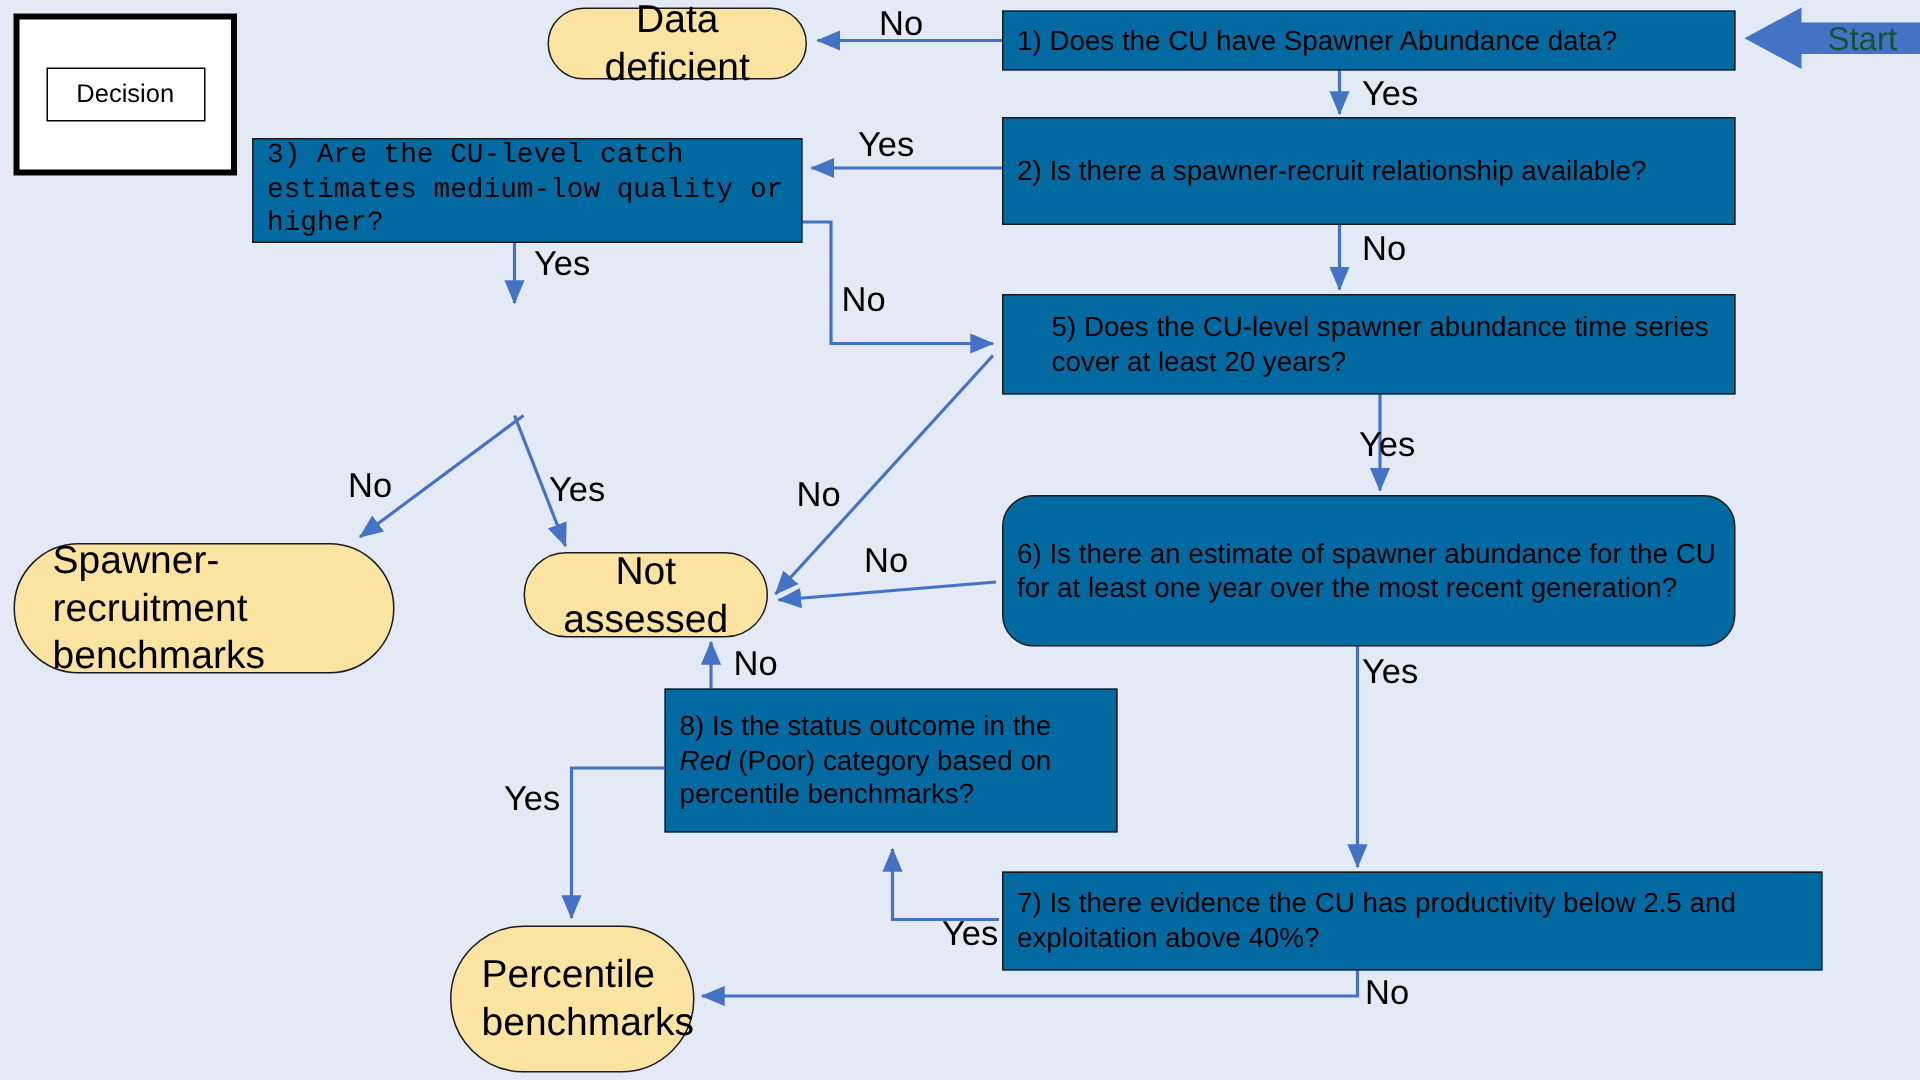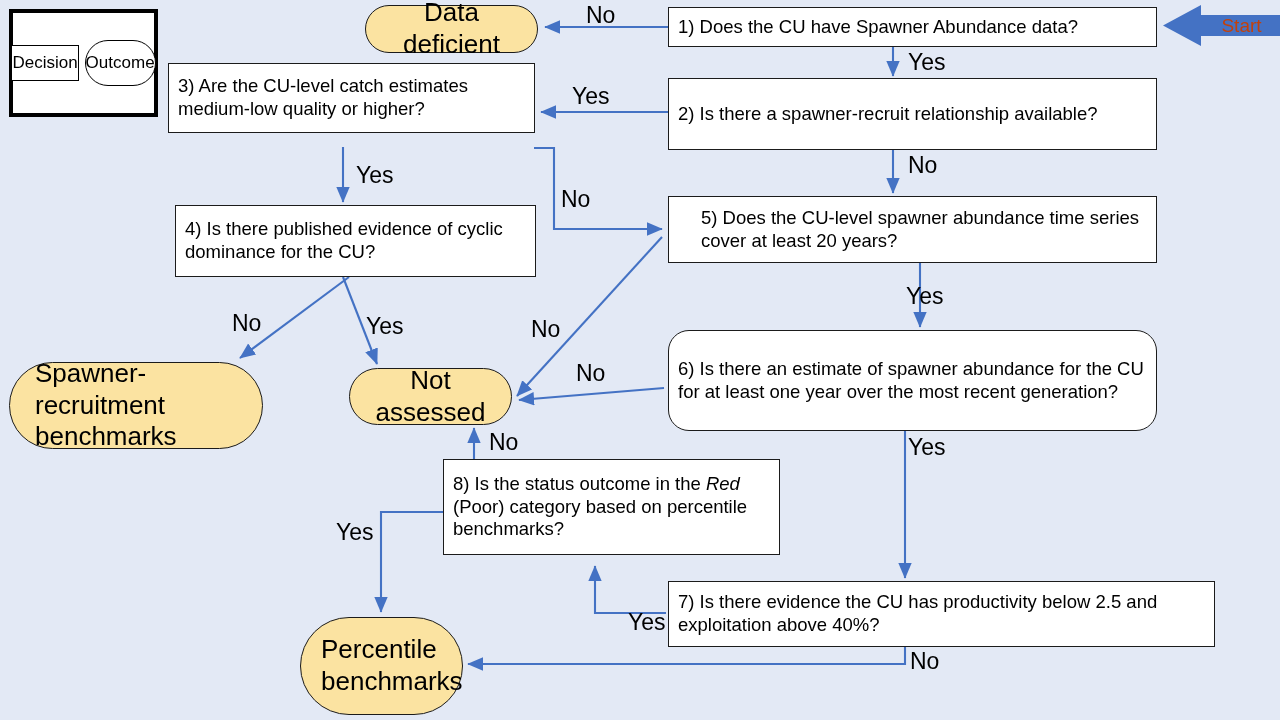--- a/index.html
+++ b/index.html
@@ -25,21 +25,21 @@
   
   .node {
     position: absolute;
     box-sizing: border-box;
     display: flex;
     align-items: center;
     color: #000000;
     line-height: 1.22;
   }
   .decision {
-    background: #ffffff;
+    background: #0369a1;
     border: 1.6px solid #1B1B1B;
     font-size: 18.5px;
     padding: 4px 8px 4px 9px;
   }
   .outcome {
     background: #FBE3A1;
     border: 1.6px solid #1B1B1B;
     border-radius: 999px;
     font-size: 26px;
     padding: 4px 14px;
@@ -82,22 +82,22 @@
     position: absolute;
     left: 1163px; top: 3px;
     width: 117px; height: 45px;
   }
   #start-arrow svg { position: absolute; left: 0; top: 0; }
   #start-arrow .st-label {
     position: absolute;
     left: 40px; top: 0;
     width: 77px; height: 45px;
     display: flex; align-items: center; justify-content: center;
-    color: #c2410c;
-    font-size: 19px;
+    color: #14532d;
+    font-size: 22px;
   }
 
   
   .elabel {
     position: absolute;
     font-size: 23px;
     color: #000000;
     white-space: nowrap;
   }
 </style>
@@ -162,69 +162,63 @@
   <span class="elabel" style="left:576px;  top:360px;">No</span>
   <span class="elabel" style="left:628px;  top:609px;">Yes</span>
   <span class="elabel" style="left:910px;  top:648px;">No</span>
   <span class="elabel" style="left:489px;  top:429px;">No</span>
   <span class="elabel" style="left:336px;  top:519px;">Yes</span>
 
   <div id="legend">
     <div class="lg-dec">
       <span>Decision</span>
     </div>
-    <div class="lg-out">
-      <span>Outcome</span>
-    </div>
   </div>
 
   <div id="start-arrow">
     <svg width="117" height="45" viewBox="0 0 117 45">
       <path d="M0,22.5 L38,2 L38,12 L117,12 L117,33 L38,33 L38,43 Z" fill="#4472C4"></path>
     </svg>
     <span class="st-label">Start</span>
   </div>
 
   <div class="node outcome centered" style="left:365px; top:5px; width:173px; height:48px;">
     <span>Data deficient</span>
   </div>
 
   <div class="node decision" style="left:668px; top:7px; width:489px; height:40px;">
     <span>1) Does the CU have Spawner Abundance data?</span>
   </div>
 
-  <div class="node decision" style="left:168px; top:63px; width:367px; height:70px;">
+  <div class="node decision" style="left:168px; top:92px; width:367px; height:70px;font-family:Liberation Mono, monospace;">
     <span>3) Are the CU-level catch estimates medium-low quality or higher?</span>
   </div>
 
   <div class="node decision" style="left:668px; top:78px; width:489px; height:72px;">
     <span>2) Is there a spawner-recruit relationship available?</span>
   </div>
 
-  <div class="node decision" style="left:175px; top:205px; width:361px; height:72px;">
-    <span>4) Is there published evidence of cyclic dominance for the CU?</span>
-  </div>
 
   <div class="node decision" style="left:668px; top:196px; width:489px; height:67px;padding-left:32px;">
     <span>5) Does the CU-level spawner abundance time series cover at least 20 years?</span>
   </div>
 
   <div class="node decision" style="left:668px; top:330px; width:489px; height:101px;border-radius:21px;">
     <span>6) Is there an estimate of spawner abundance for the CU for at least one year over the most recent generation?</span>
   </div>
 
   <div class="node outcome lefted" style="left:9px; top:362px; width:254px; height:87px; padding-left:25px;justify-content:flex-end;">
     <span>Spawner-recruitment benchmarks</span>
   </div>
 
   <div class="node outcome centered" style="left:349px; top:368px; width:163px; height:57px;">
     <span>Not assessed</span>
   </div>
 
-  <div class="node decision" style="left:443px; top:459px; width:337px; height:96px;">
+  <div class="node decision" style="left:443px; top:459px; width:302px; height:96px;">
     <span><span>8) Is the status outcome in the </span><span class="ital">Red</span><span> (Poor) category based on percentile benchmarks?</span></span>
   </div>
 
   <div class="node decision" style="left:668px; top:581px; width:547px; height:66px;">
     <span>7) Is there evidence the CU has productivity below 2.5 and exploitation above 40%?</span>
   </div>
 
   <div class="node outcome lefted" style="left:300px; top:617px; width:163px; height:98px; padding-left:20px;">
     <span>Percentile benchmarks</span>
   </div>

